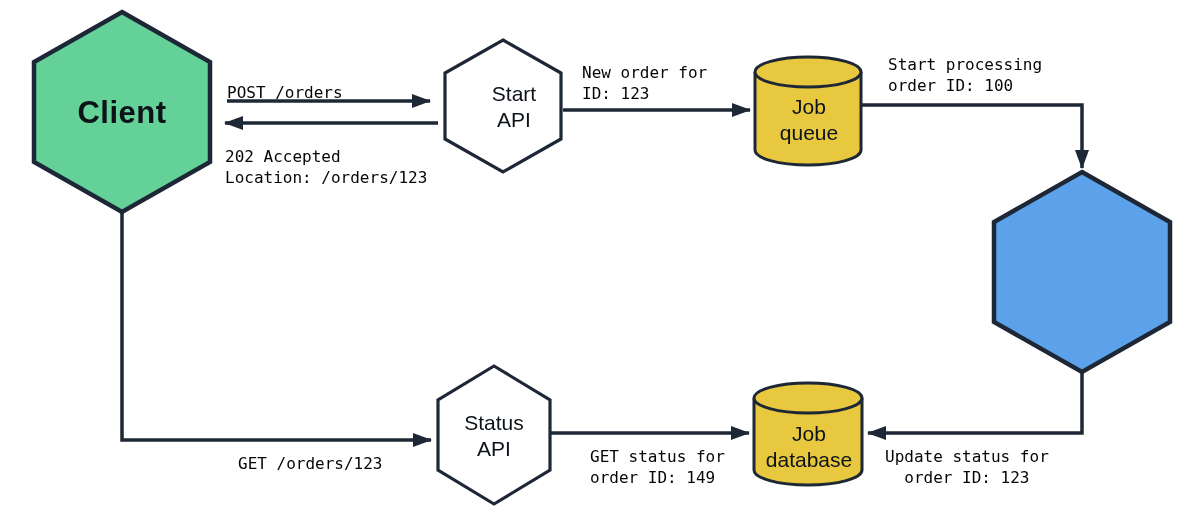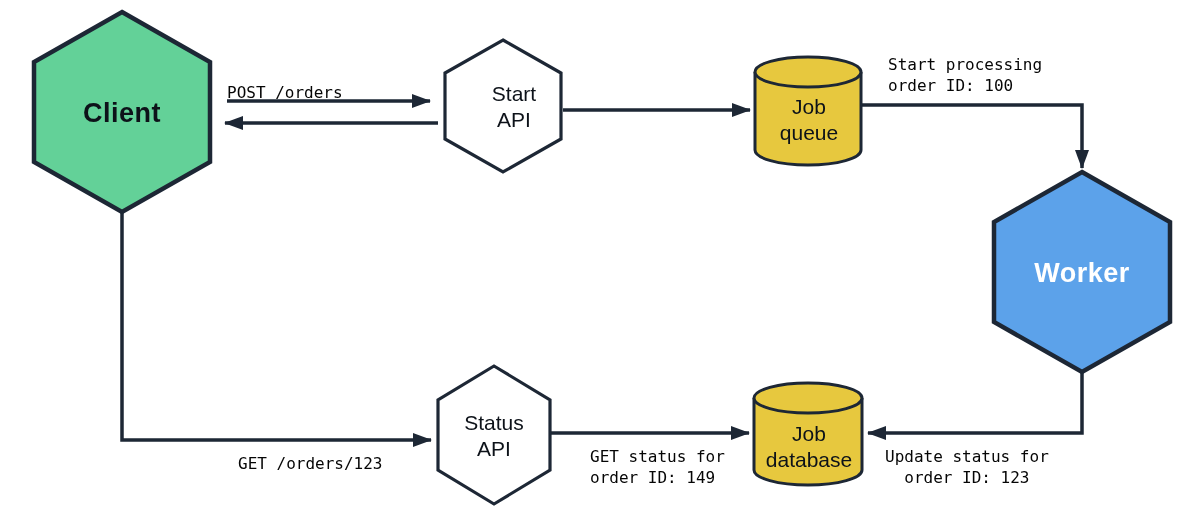--- a/index.html
+++ b/index.html
@@ -15,21 +15,21 @@
     position:absolute;
     transform:translate(-50%,-50%);
     text-align:center;
     white-space:pre-line;
     color:#0d1219;
     font-size:21px;
     line-height:26px;
     font-family:"Liberation Sans", sans-serif;
   }
   .node-label.big{
-    font-size:27px;
+    font-size:31px;
     font-weight:700;
     line-height:30px;
     letter-spacing:0.5px;
   }
   .node-label.inverse{color:#ffffff;}
   .edge-label{
     position:absolute;
     white-space:pre-line;
     color:#050505;
     font-size:16px;
@@ -79,31 +79,34 @@
   </svg>
 
   <div class="node-label big" style="left:122px;top:113px;">Client</div>
 
   <div class="node-label" style="left:514px;top:107px;">Start
 API</div>
 
   <div class="node-label" style="left:809px;top:120px;">Job
 queue</div>
 
-  <div class="node-label big inverse" style="left:1082px;top:273px;">Worker</div>
 
   <div class="node-label" style="left:494px;top:436px;">Status
 API</div>
 
   <div class="node-label" style="left:809px;top:447px;">Job
 database</div>
 
   <div class="edge-label" style="left:227px;top:82px;">POST /orders</div>
 
+  <div class="edge-label" style="left:225px;top:146px;">202 Accepted
+Location: /orders/123</div>
 
+  <div class="edge-label" style="left:582px;top:62px;">New order for
+ID: 123</div>
 
   <div class="edge-label" style="left:888px;top:54px;">Start processing
 order ID: 100</div>
 
   <div class="edge-label" style="left:238px;top:453px;text-align:right;">GET /orders/123</div>
 
   <div class="edge-label" style="left:590px;top:446px;">GET status for
 order ID: 149</div>
 
   <div class="edge-label" style="left:885px;top:446px;text-align:center;">Update status for

